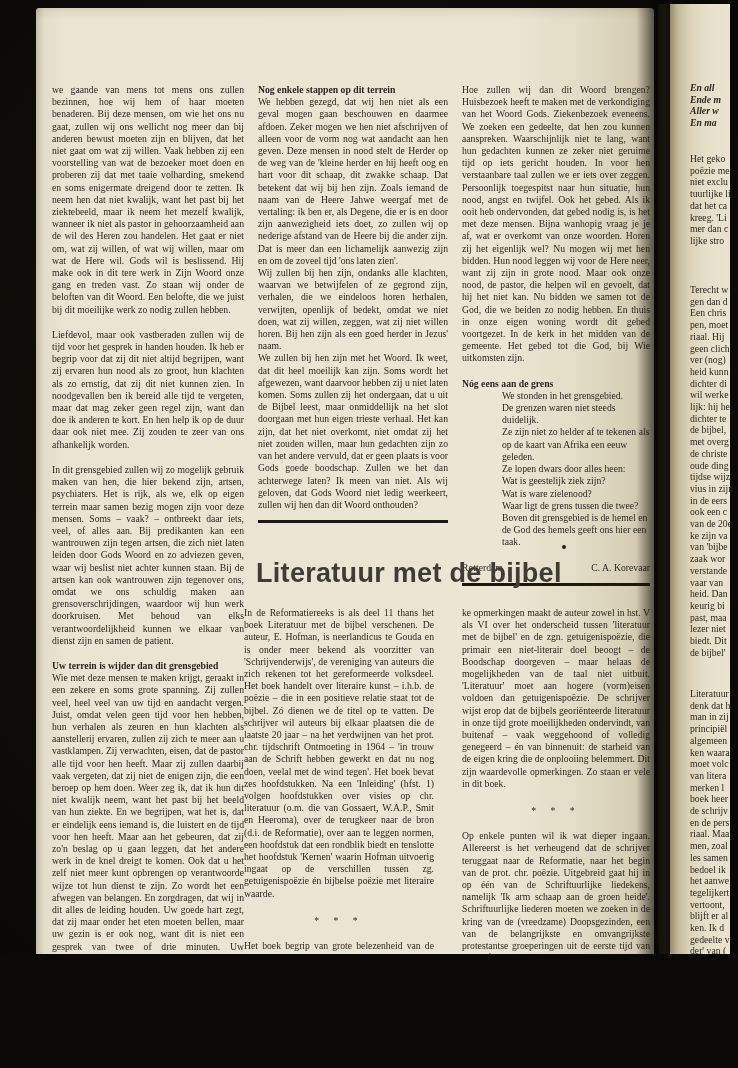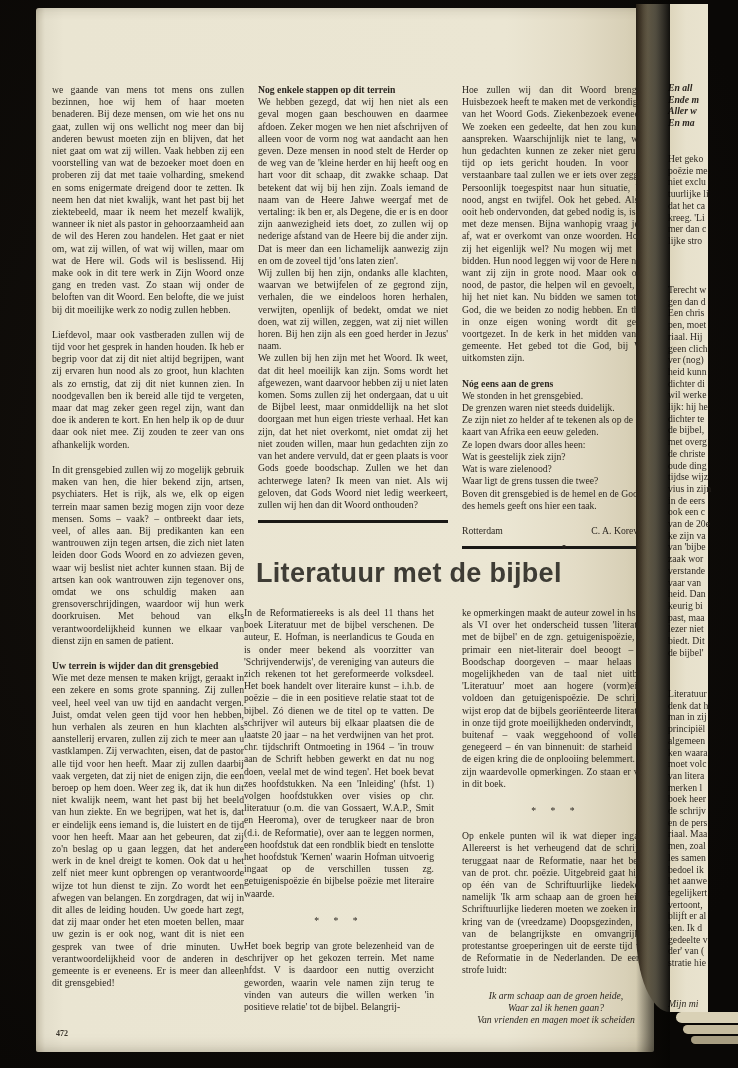--- a/index.html
+++ b/index.html
@@ -1,43 +1,43 @@
 <!DOCTYPE html>
 <html lang="nl"><head>
 <meta charset="utf-8">
 <style>
   html,body{margin:0;padding:0;background:#0b0907;}
-  .stage{position:relative;width:738px;height:1068px;overflow:hidden;
+  .stage{position:relative;width:738px;height:954px;overflow:hidden;
          background:radial-gradient(ellipse at 40% 45%, #16120d 0%, #0a0806 85%);}
   .left-page{position:absolute;left:36px;top:8px;width:618px;height:1044px;
     background:linear-gradient(90deg,#c9c2ac 0,#e3decb 9px,#eae5d2 28px,#ebe6d3 470px,#e3dcc6 540px,#d8d0b7 590px,#cbc2a6 618px);
     border-radius:3px 4px 2px 2px;
     box-shadow:inset 0 -12px 16px -12px rgba(60,50,30,.35), inset 0 10px 14px -12px rgba(60,50,30,.3);}
-  .right-page{position:absolute;left:636px;top:4px;width:72px;height:1008px;
+  .right-page{position:absolute;left:658px;top:4px;width:72px;height:1008px;
     background:linear-gradient(90deg,#241d13 0,#4d4231 5px,#968a6d 12px,#c3b99b 20px,#dcd4ba 32px,#e7e1cc 50px,#e9e3cf 72px);
     border-bottom-left-radius:34px 80px;}
   .gutter{position:absolute;left:636px;top:0;width:34px;height:1068px;
     background:linear-gradient(90deg,rgba(10,8,5,0) 0%,rgba(10,8,5,.5) 45%,rgba(6,5,3,.95) 100%);}
   .stack1,.stack2,.stack3{position:absolute;border-radius:14px 0 0 16px;}
   .stack1{left:676px;top:1012px;width:62px;height:11px;background:#d9d1b6;}
   .stack2{left:683px;top:1025px;width:55px;height:9px;background:#c6bc9f;}
   .stack3{left:691px;top:1036px;width:47px;height:8px;background:#a79d81;}
 
   .col{position:absolute;font-family:"Liberation Serif",serif;font-size:9.7px;line-height:12.2px;
        color:#2c2721;text-align:justify;hyphens:auto;}
   .col1{left:52px;top:84px;width:192px;}
   .col2{left:258px;top:84px;width:190px;}
   .col3{left:462px;top:84px;width:188px;}
   .colA{left:244px;top:607px;width:190px;}
   .colB{left:462px;top:607px;width:188px;}
   .para{margin:0;}
   .subhead{font-weight:bold;}
   .spacer{height:13px;}
   .stars{text-align:center;letter-spacing:6px;margin:15px 0 13px 0;}
-  .plain-line{text-align:left;}
+  .plain-line{text-align:left;margin-left:40px;}
   .verse-line{text-align:center;font-style:italic;}
   .sig-row{display:flex;justify-content:space-between;margin-top:13px;align-items:center;}
   .rule{height:3px;background:#1a1916;margin-top:9px;}
 
   .article2-title{position:absolute;left:256px;top:558px;margin:0;
     font-family:"Liberation Sans",sans-serif;font-weight:700;font-size:27px;
     letter-spacing:.3px;color:#3e3c35;}
   .page-number{position:absolute;left:56px;top:1029px;
     font-family:"Liberation Serif",serif;font-size:8px;font-weight:bold;color:#3a352c;}
   .print-dot{position:absolute;left:562px;top:545px;width:4px;height:4px;border-radius:50%;background:#23201b;}

